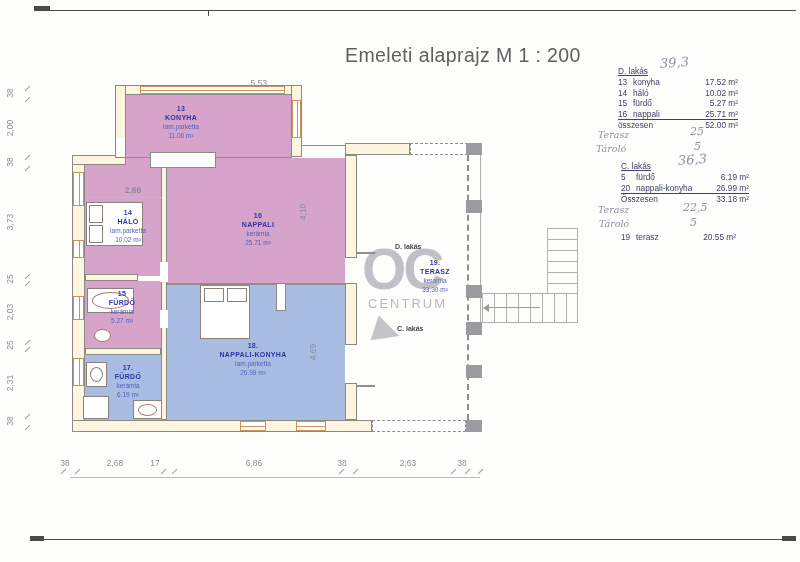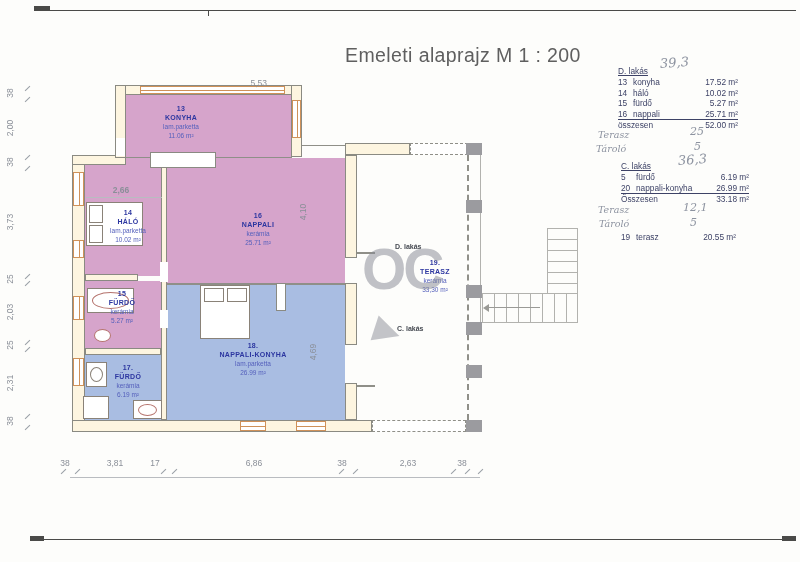--- a/index.html
+++ b/index.html
@@ -183,24 +183,25 @@
   <div class="rl-name">TERASZ</div>
   <div class="rl-sub">kerámia</div>
   <div class="rl-sub">33,30 m²</div>
 </div>
 <div class="flatlabel" style="left:395px;top:243px;">D. lakás</div>
 <div class="flatlabel" style="left:397px;top:325px;">C. lakás</div>
 
 <div class="wm" style="left:362px;top:243px;width:120px;">
   <div class="wm-oc">OC</div>
   <div class="abs wm-tri" style="left:12px;top:76px;"></div>
+  <div class="wm-line" style="margin-left:6px;">CENTRUM</div>
 </div>
 
 <div class="dim" style="left:227px;top:78px;width:40px;text-align:right;">5,53</div>
-<div class="dim" style="left:101px;top:185px;width:40px;font-weight:bold;">2,66</div>
+<div class="dim" style="left:113px;top:185px;width:40px;font-weight:bold;">2,66</div>
 <div class="dimline" style="left:86px;top:197px;width:76px;"></div>
 <div class="dim dimv" style="left:288px;top:207px;">4,10</div>
 <div class="dim dimv" style="left:298px;top:347px;">4,69</div>
 
 <div class="dim dimv" style="left:-5px;top:88px;">38</div>
 <div class="dim dimv" style="left:-5px;top:123px;">2,00</div>
 <div class="dim dimv" style="left:-5px;top:157px;">38</div>
 <div class="dim dimv" style="left:-5px;top:217px;">3,73</div>
 <div class="dim dimv" style="left:-5px;top:274px;">25</div>
 <div class="dim dimv" style="left:-5px;top:307px;">2,03</div>
@@ -212,21 +213,21 @@
 <div class="tick" style="left:24px;top:157px;"></div>
 <div class="tick" style="left:24px;top:168px;"></div>
 <div class="tick" style="left:24px;top:276px;"></div>
 <div class="tick" style="left:24px;top:283px;"></div>
 <div class="tick" style="left:24px;top:342px;"></div>
 <div class="tick" style="left:24px;top:349px;"></div>
 <div class="tick" style="left:24px;top:416px;"></div>
 <div class="tick" style="left:24px;top:427px;"></div>
 
 <div class="dim" style="left:40px;top:458px;width:50px;">38</div>
-<div class="dim" style="left:90px;top:458px;width:50px;">3,81</div>
+<div class="dim" style="left:90px;top:458px;width:50px;">2,68</div>
 <div class="dim" style="left:130px;top:458px;width:50px;">17</div>
 <div class="dim" style="left:229px;top:458px;width:50px;">6,86</div>
 <div class="dim" style="left:317px;top:458px;width:50px;">38</div>
 <div class="dim" style="left:383px;top:458px;width:50px;">2,63</div>
 <div class="dim" style="left:437px;top:458px;width:50px;">38</div>
 <div class="dimline" style="left:70px;top:477px;width:410px;"></div>
 <div class="tick" style="left:60px;top:471px;"></div>
 <div class="tick" style="left:74px;top:471px;"></div>
 <div class="tick" style="left:160px;top:471px;"></div>
 <div class="tick" style="left:171px;top:471px;"></div>
@@ -281,21 +282,21 @@
     <span class="lg-name">nappali-konyha</span>
     <span class="lg-val">26.99 m²</span>
   </div>
   <div class="lg-row">
     <span class="lg-name">Összesen</span>
     <span class="lg-val">33.18 m²</span>
   </div>
 </div>
 <div class="hw" style="left:678px;top:152px;font-size:13px;transform:rotate(-4deg);">36,3</div>
 <div class="hw" style="left:598px;top:204px;font-size:9.5px;">Terasz</div>
-<div class="hw" style="left:683px;top:201px;font-size:11px;">12,1</div>
+<div class="hw" style="left:683px;top:201px;font-size:11px;">22,5</div>
 <div class="hw" style="left:599px;top:218px;font-size:9.5px;">Tároló</div>
 <div class="hw" style="left:690px;top:216px;font-size:11px;">5</div>
 
 <div class="legend" style="left:621px;top:232px;width:115px;">
   <div class="lg-row">
     <span class="lg-num">19</span>
     <span class="lg-name">terasz</span>
     <span class="lg-val">20.55 m²</span>
   </div>
 </div>

